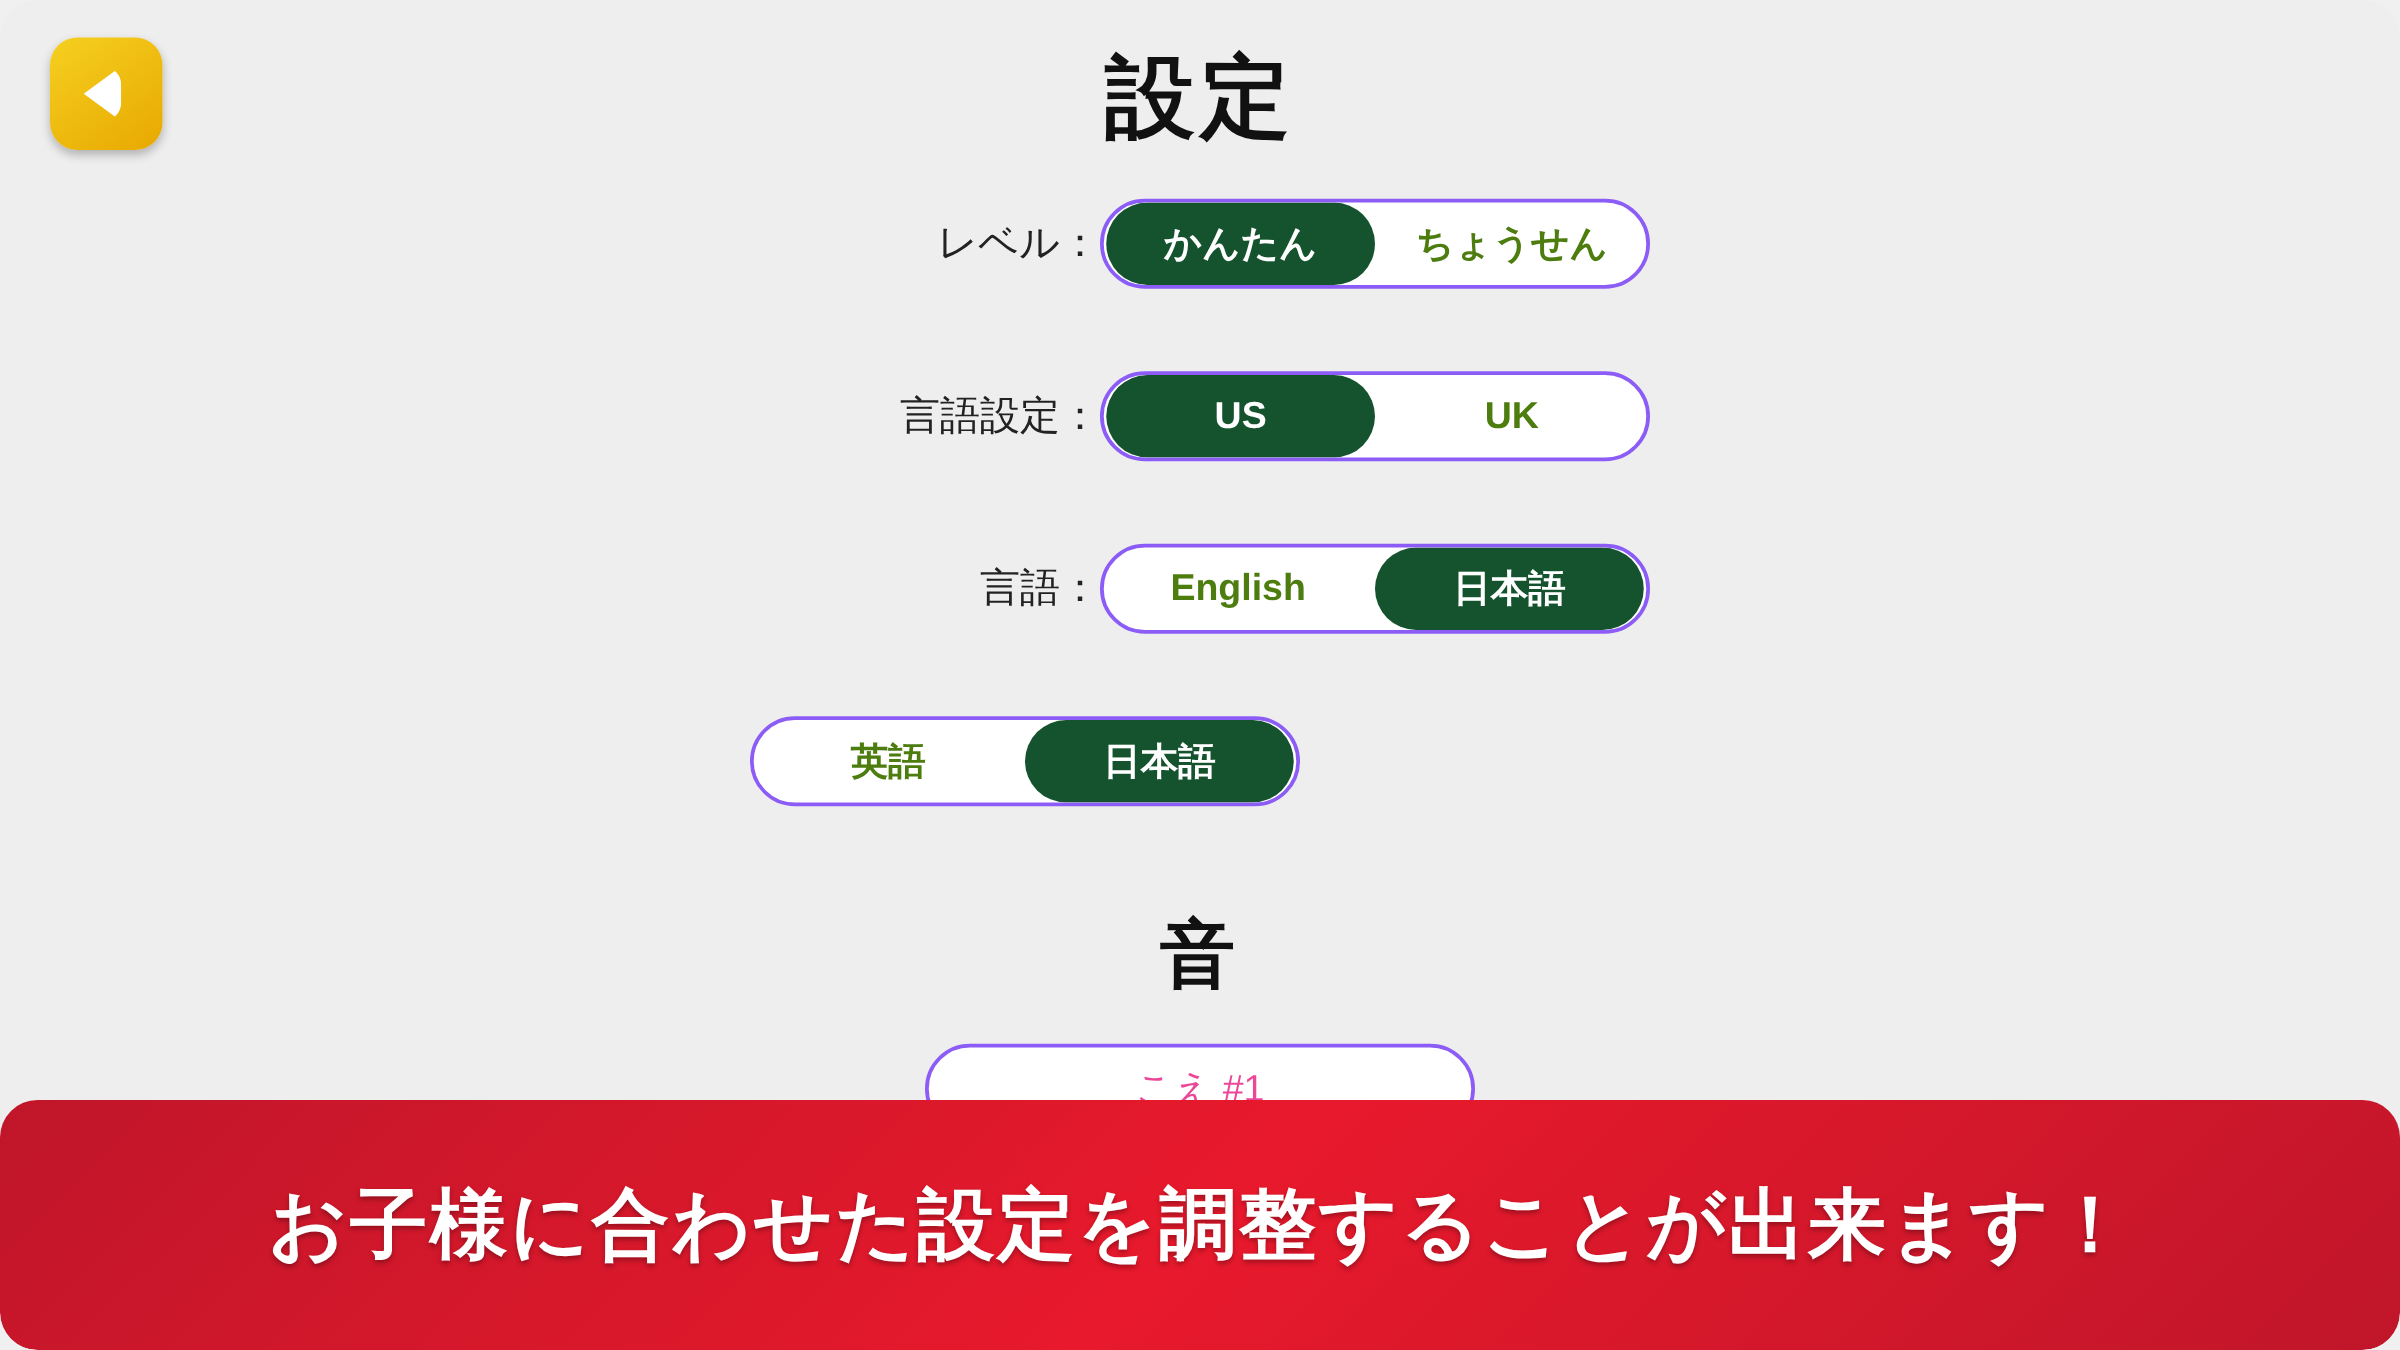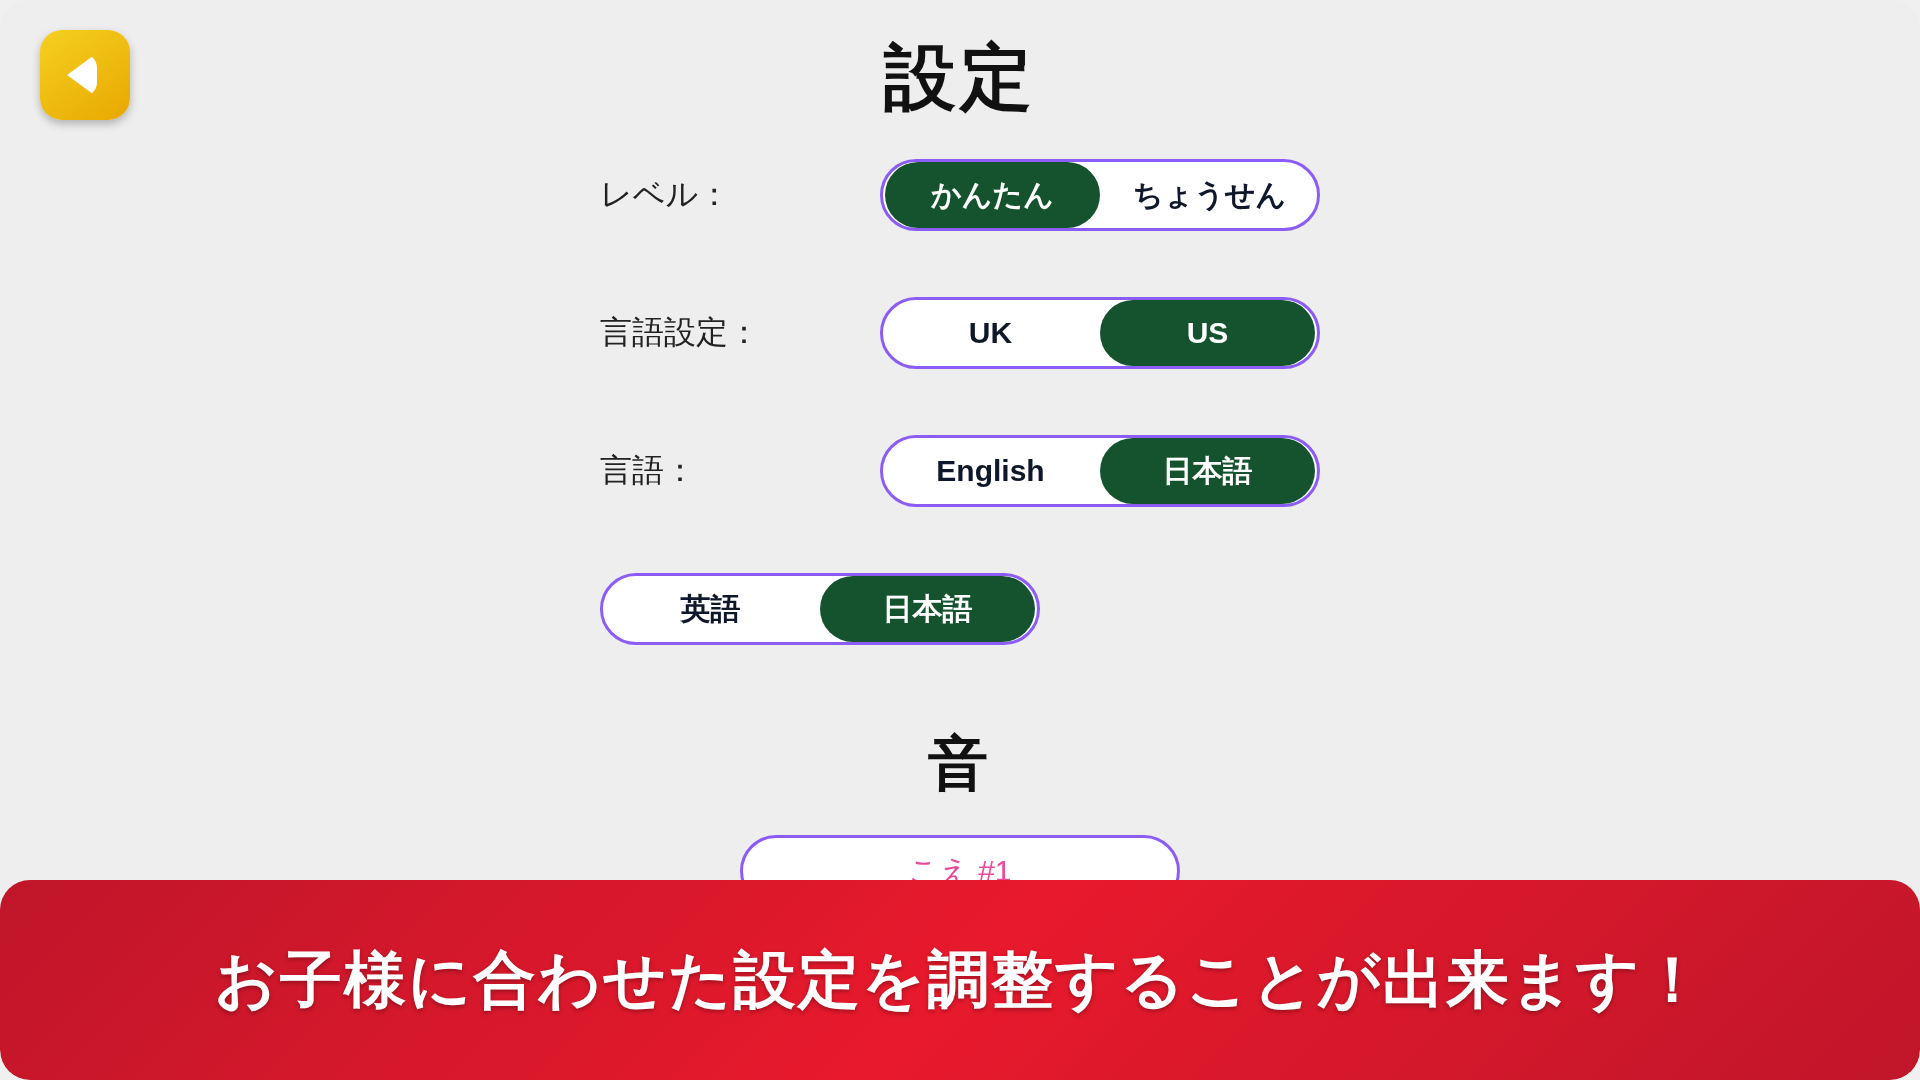--- a/index.html
+++ b/index.html
@@ -59,21 +59,21 @@
       display: flex;
       align-items: center;
       margin-bottom: 30px;
       height: 90px;
     }
 
     .setting-label {
       font-size: 32px;
       color: #222;
       width: 280px;
-      text-align: left;
+      text-align: right;
       font-weight: 500;
     }
 
     
     .toggle-switch {
       display: flex;
       align-items: center;
       background: white;
       border-radius: 50px;
       border: 3px solid #8b5cf6;
@@ -97,21 +97,21 @@
 
     .toggle-option.active {
       background: #14532d;
       color: white;
       margin: 2px;
       border-radius: 48px;
     }
 
     .toggle-option.inactive {
       background: transparent;
-      color: #0f172a;
+      color: #4d7c0f;
     }
 
     
     .section-header {
       text-align: center;
       font-size: 60px;
       font-weight: 900;
       color: #111;
       margin: 20px 0 30px;
       letter-spacing: 4px;
@@ -199,22 +199,22 @@
         <div class="setting-label">レベル：</div>
         <div class="toggle-switch">
           <div class="toggle-option active">かんたん</div>
           <div class="toggle-option inactive">ちょうせん</div>
         </div>
       </div>
 
       <div class="setting-row">
         <div class="setting-label">言語設定：</div>
         <div class="toggle-switch">
+          <div class="toggle-option active">US</div>
           <div class="toggle-option inactive">UK</div>
-          <div class="toggle-option active">US</div>
         </div>
       </div>
 
       <div class="setting-row">
         <div class="setting-label">言語：</div>
         <div class="toggle-switch">
           <div class="toggle-option inactive">English</div>
           <div class="toggle-option active">日本語</div>
         </div>
       </div>

